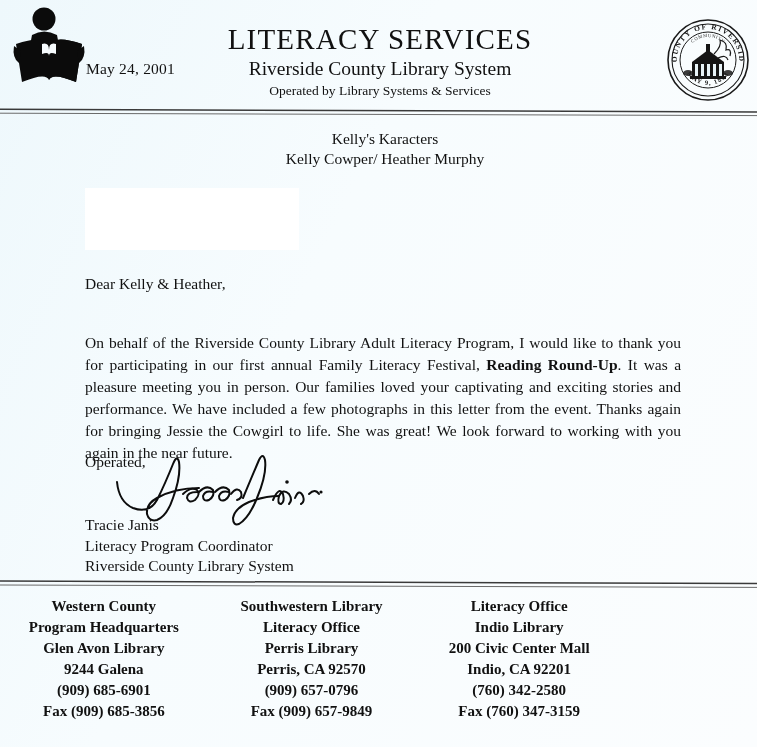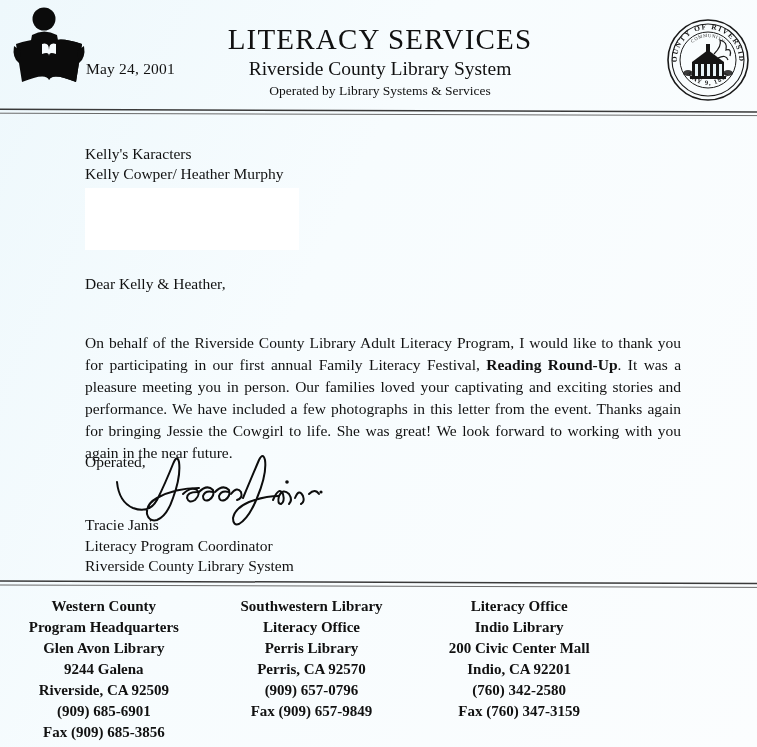--- a/index.html
+++ b/index.html
@@ -98,22 +98,23 @@
     top: 579px;
     width: 757px;
     height: 10px;
   }
   .rule-top svg, .rule-bottom svg { display: block; }
 
   
   .body-block {
     position: absolute;
     left: 85px;
-    top: 144px;
+    top: 129px;
     width: 600px;
+    text-align: center;
   }
   .addressee {
     font-size: 15.5px;
     line-height: 1.30;
   }
   .addressee div { white-space: nowrap; }
 
   .redaction {
     position: absolute;
     left: 85px;
@@ -314,21 +315,20 @@
     </svg>
   </div>
 
   <div class="footer">
 
     <div class="footer-col">
       <div>Western County</div>
       <div>Program Headquarters</div>
       <div>Glen Avon Library</div>
       <div>9244 Galena</div>
-      <div>Riverside, CA 92509</div>
       <div>(909) 685-6901</div>
       <div>Fax (909) 685-3856</div>
     </div>
 
     <div class="footer-col">
       <div>Southwestern Library</div>
       <div>Literacy Office</div>
       <div>Perris Library</div>
       <div>Perris, CA 92570</div>
       <div>(909) 657-0796</div>

